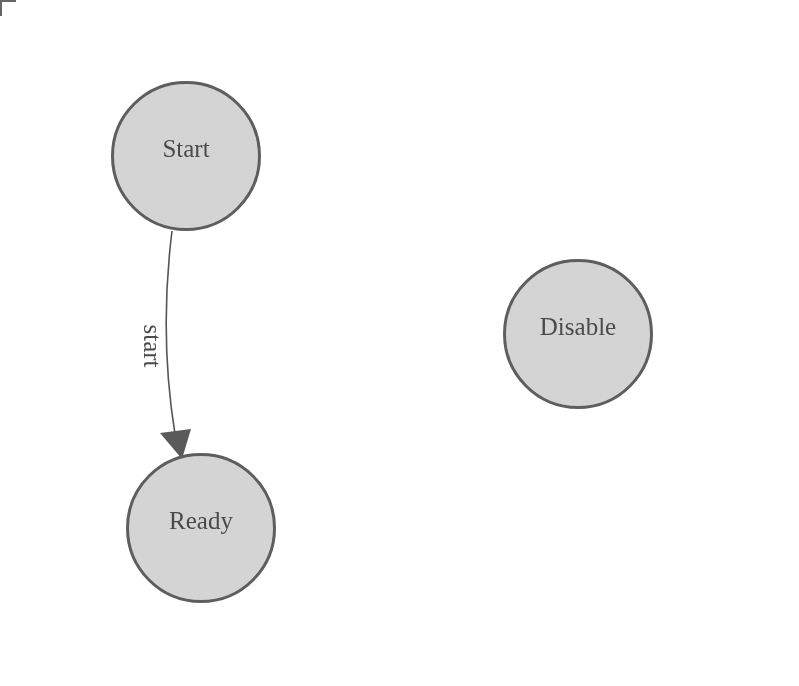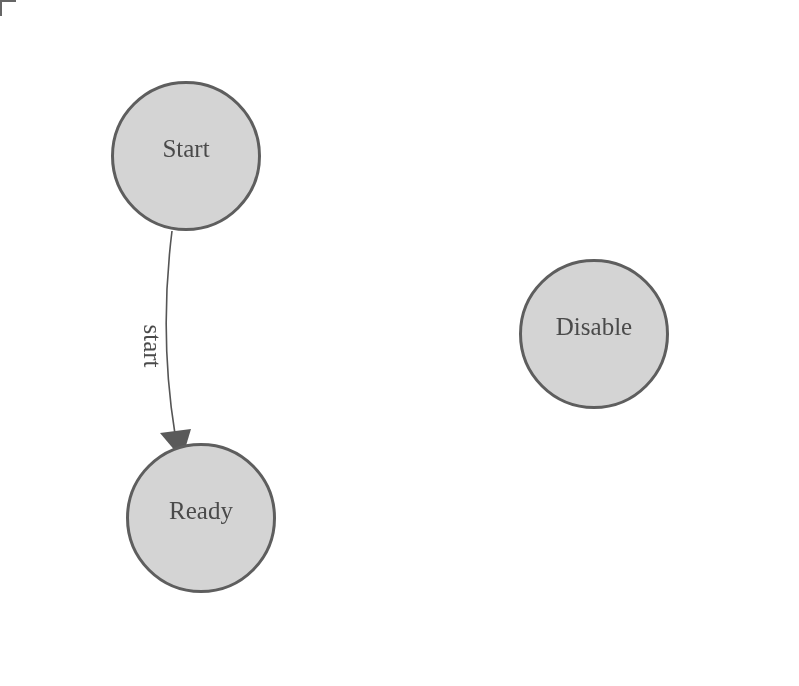--- a/index.html
+++ b/index.html
@@ -47,22 +47,22 @@
     font-size: 25px;
     cursor: default;
     user-select: none;
   }
   .state-node .node-label {
     position: relative;
     top: -7px;
     white-space: nowrap;
   }
   .node-start   { left: 111px; top: 81px;  }
-  .node-ready   { left: 126px; top: 443px; font-family: Liberation Serif, serif; }
-  .node-disable { left: 519px; top: 259px; }
+  .node-ready   { left: 126px; top: 453px; font-family: Liberation Serif, serif; }
+  .node-disable { left: 503px; top: 259px; }
   .edge-label {
     position: absolute;
     left: 152px;
     top: 346px;
     transform: translate(-50%, -50%) rotate(90deg);
     font-size: 25px;
     color: #4a4a4a;
     white-space: nowrap;
     user-select: none;
   }

